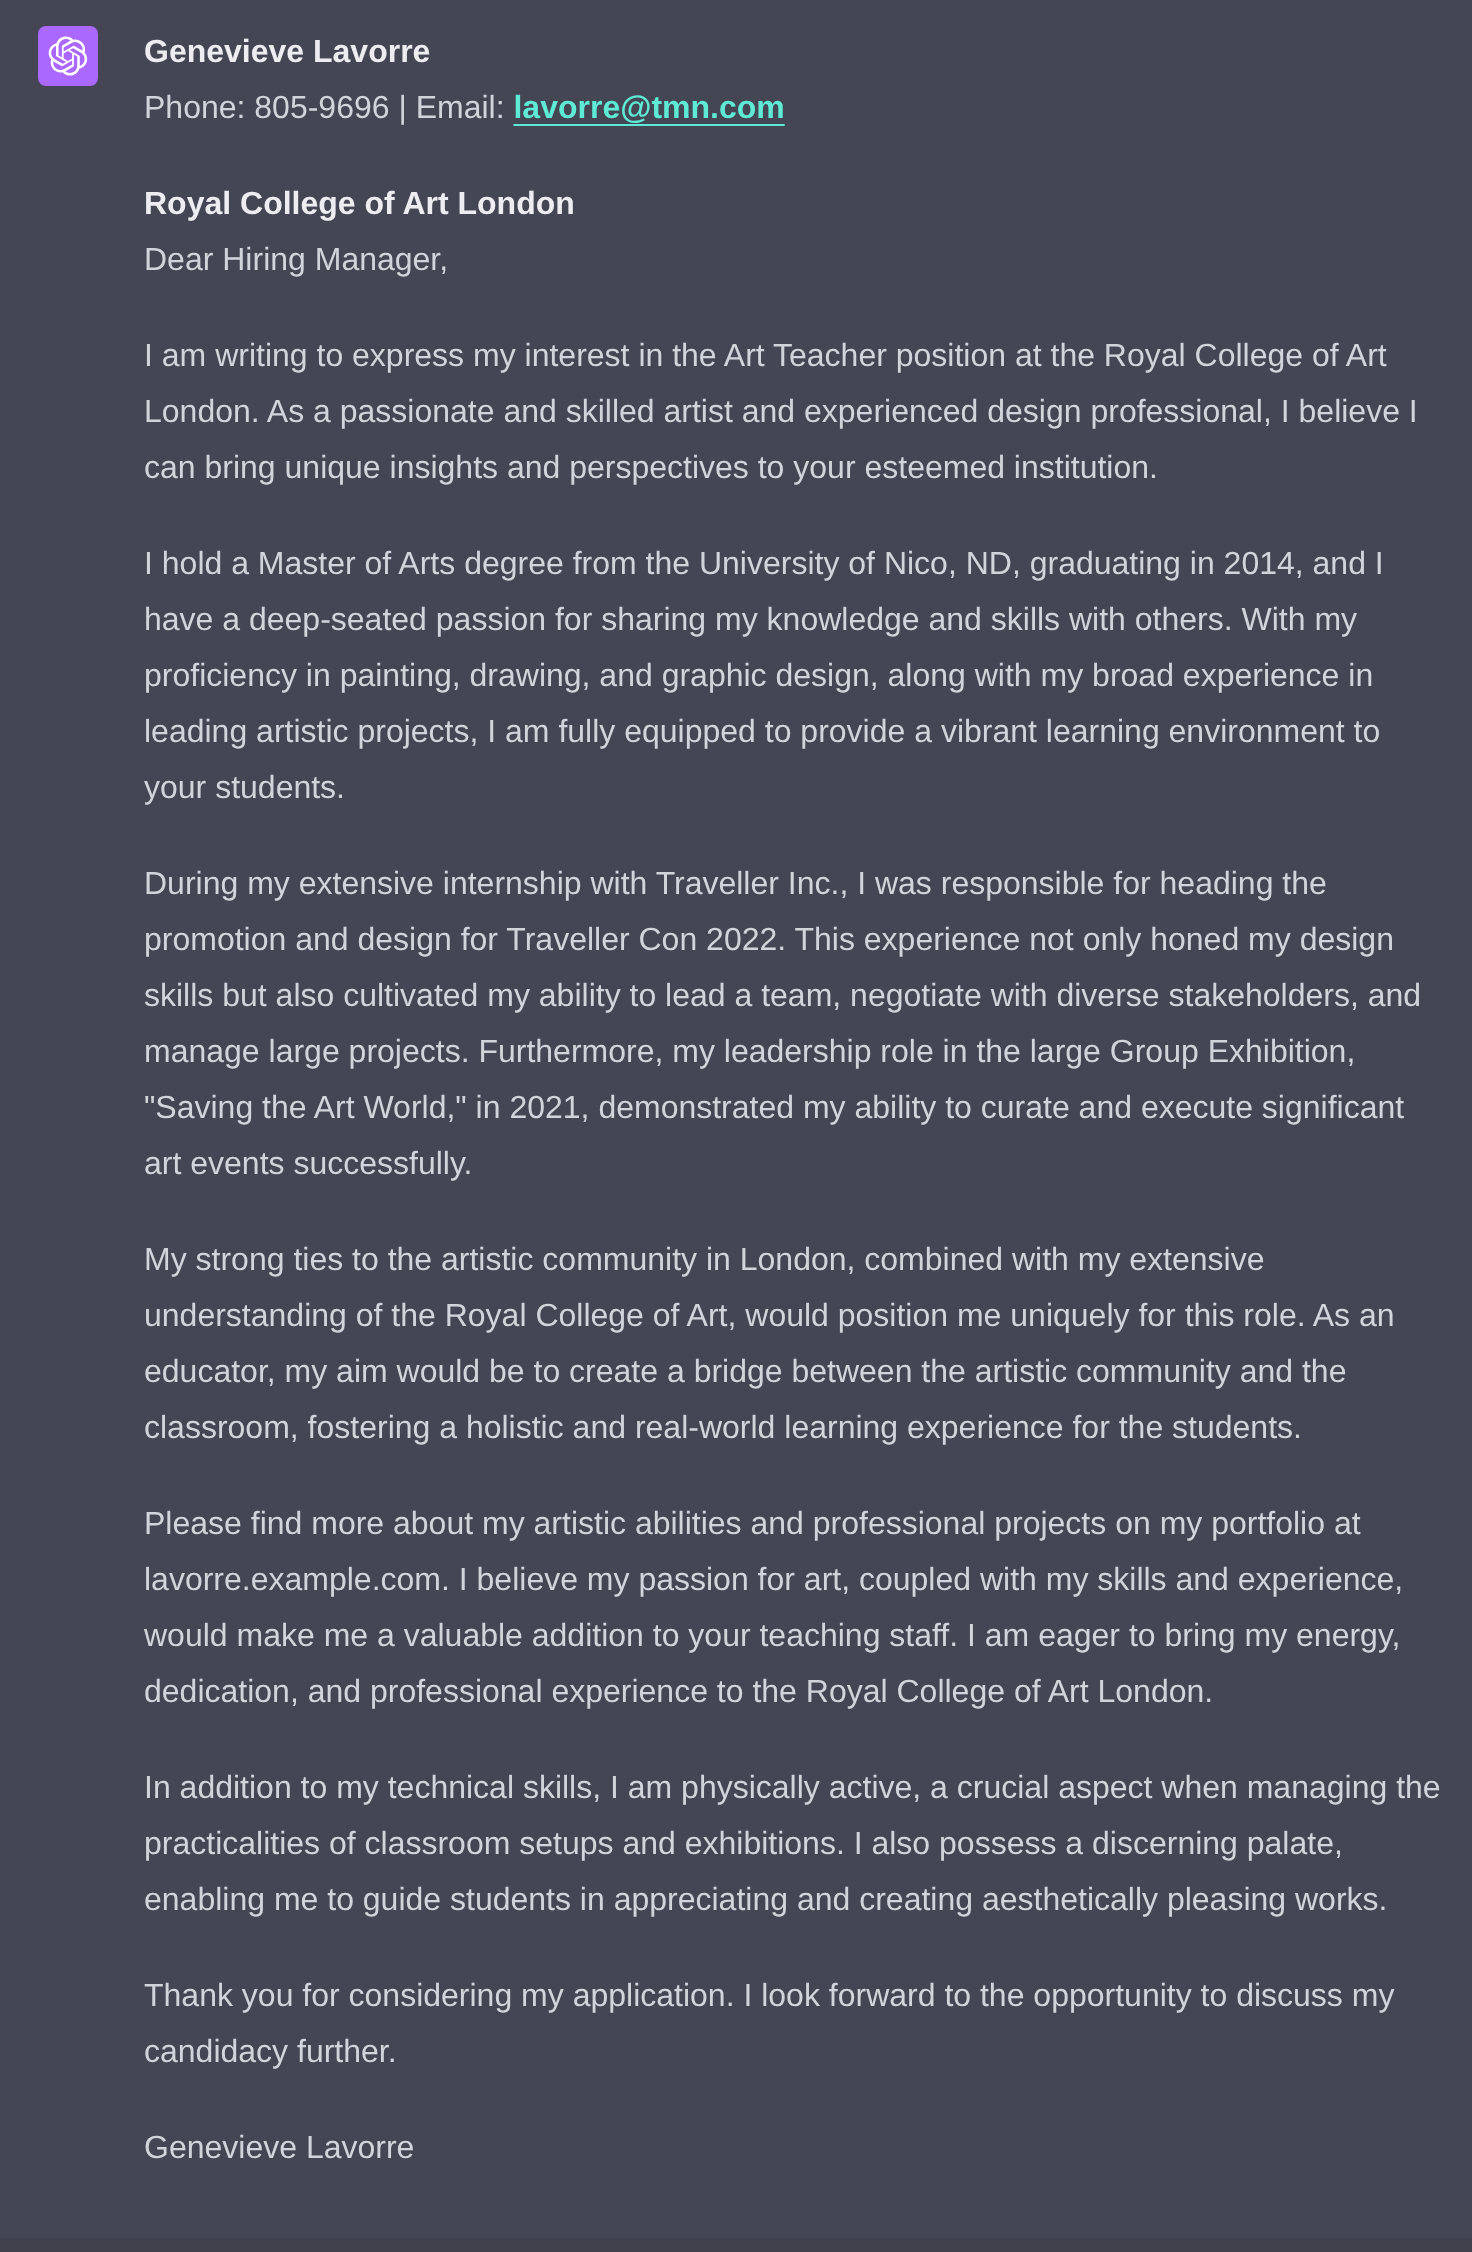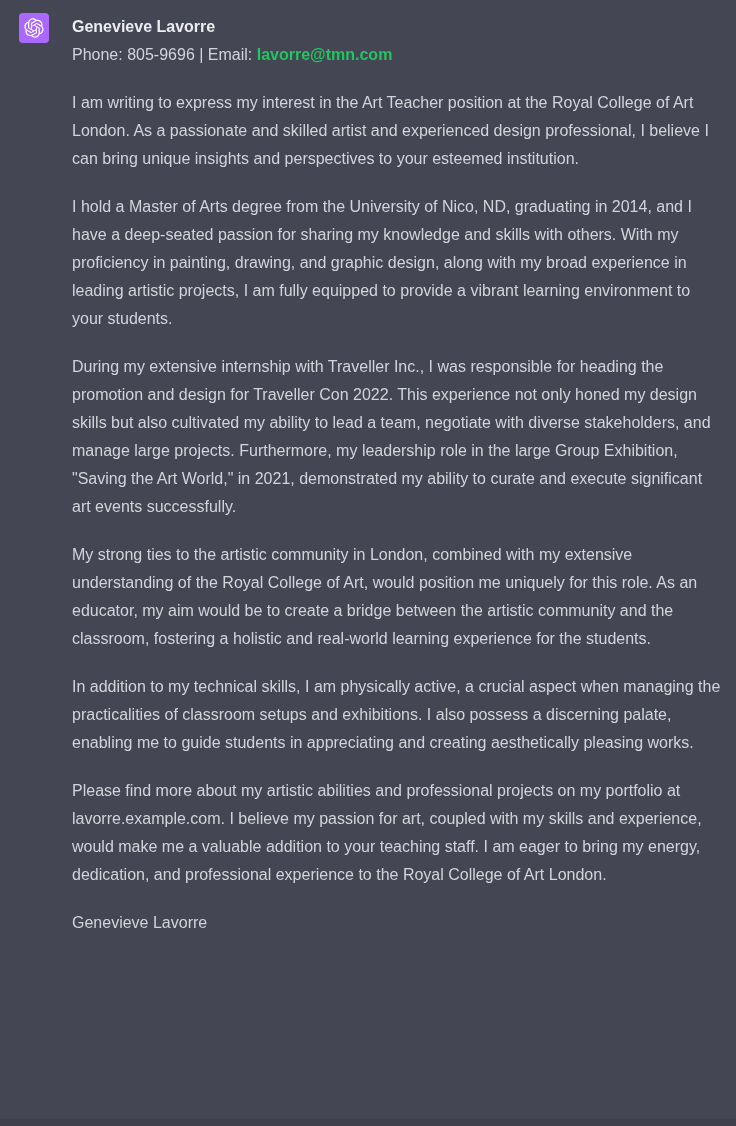--- a/index.html
+++ b/index.html
@@ -50,22 +50,23 @@
     letter-spacing: 0;
   }
   .content p {
     margin: 0 0 20px 0;
   }
   .content strong {
     color: #ECECF1;
     font-weight: 700;
   }
   .email-link {
-    color: #22c55e;
+    color: #5eead4;
     font-weight: 600;
+    text-decoration: underline;
     text-underline-offset: 3px;
     cursor: pointer;
   }
   .bottom-strip {
     position: absolute;
     left: 0;
     bottom: 0;
     width: 736px;
     height: 7px;
     background: #3F404B;
@@ -80,23 +81,28 @@
       <svg viewBox="0 0 41 41" fill="none" xmlns="http://www.w3.org/2000/svg">
           <path d="M37.5324 16.8707C37.9808 15.5241 38.1363 14.0974 37.9886 12.6859C37.8409 11.2744 37.3934 9.91076 36.676 8.68622C35.6126 6.83404 33.9882 5.3676 32.0373 4.4985C30.0864 3.62941 27.9098 3.40259 25.8215 3.85078C24.8796 2.7893 23.7219 1.94125 22.4257 1.36341C21.1295 0.785575 19.7249 0.491269 18.3058 0.500197C16.1708 0.495044 14.0893 1.16803 12.3614 2.42214C10.6335 3.67624 9.34853 5.44666 8.6917 7.47815C7.30085 7.76286 5.98686 8.3414 4.8377 9.17505C3.68854 10.0087 2.73073 11.0782 2.02839 12.312C0.956464 14.1591 0.498905 16.2988 0.721698 18.4228C0.944492 20.5467 1.83612 22.5449 3.268 24.1293C2.81966 25.4759 2.66413 26.9026 2.81182 28.3141C2.95951 29.7256 3.40701 31.0892 4.12437 32.3138C5.18791 34.1659 6.8123 35.6322 8.76321 36.5013C10.7141 37.3704 12.8907 37.5973 14.9789 37.1492C15.9208 38.2107 17.0786 39.0587 18.3747 39.6366C19.6709 40.2144 21.0755 40.5087 22.4946 40.4998C24.6307 40.5054 26.7133 39.8321 28.4418 38.5772C30.1704 37.3223 31.4556 35.5506 32.1119 33.5179C33.5027 33.2332 34.8167 32.6547 35.9659 31.821C37.115 30.9874 38.0728 29.9178 38.7752 28.684C39.8458 26.8371 40.3023 24.6979 40.0789 22.5748C39.8556 20.4517 38.9639 18.4544 37.5324 16.8707ZM22.4978 37.8849C20.7443 37.8874 19.0459 37.2733 17.6994 36.1501C17.7601 36.117 17.8666 36.0586 17.936 36.0161L25.9004 31.4156C26.1003 31.3019 26.2663 31.137 26.3813 30.9378C26.4964 30.7386 26.5563 30.5124 26.5549 30.2825V19.0542L29.9213 20.998C29.9389 21.0068 29.9541 21.0198 29.9656 21.0359C29.977 21.052 29.9842 21.0707 29.9867 21.0902V30.3889C29.9842 32.375 29.1946 34.2791 27.7909 35.6841C26.3872 37.0892 24.4838 37.8806 22.4978 37.8849ZM6.39227 31.0064C5.51397 29.4888 5.19742 27.7107 5.49804 25.9832C5.55718 26.0187 5.66048 26.0818 5.73461 26.1244L13.699 30.7248C13.8975 30.8408 14.1233 30.902 14.3532 30.902C14.583 30.902 14.8088 30.8408 15.0073 30.7248L24.731 25.1103V28.9979C24.7321 29.0177 24.7283 29.0376 24.7199 29.0556C24.7115 29.0736 24.6988 29.0893 24.6829 29.1012L16.6317 33.7497C14.9096 34.7416 12.8643 35.0097 10.9447 34.4954C9.02506 33.9811 7.38785 32.7263 6.39227 31.0064ZM4.29707 13.6194C5.17156 12.0998 6.55279 10.9364 8.19885 10.3327C8.19885 10.4013 8.19491 10.5228 8.19491 10.6071V19.808C8.19351 20.0378 8.25334 20.2638 8.36823 20.4629C8.48312 20.6619 8.64893 20.8267 8.84863 20.9404L18.5723 26.5542L15.206 28.4979C15.1894 28.5089 15.1703 28.5155 15.1505 28.5173C15.1307 28.5191 15.1107 28.516 15.0924 28.5082L7.04046 23.8557C5.32135 22.8601 4.06716 21.2235 3.55289 19.3046C3.03862 17.3858 3.30624 15.3413 4.29707 13.6194ZM31.955 20.0556L22.2312 14.4411L25.5976 12.4981C25.6142 12.4872 25.6333 12.4805 25.6531 12.4787C25.6729 12.4769 25.6928 12.4801 25.7111 12.4879L33.7631 17.1364C34.9967 17.849 36.0017 18.8982 36.6606 20.1613C37.3194 21.4244 37.6047 22.849 37.4832 24.2684C37.3617 25.6878 36.8382 27.0432 35.9743 28.1759C35.1103 29.3086 33.9415 30.1717 32.6047 30.6641C32.6047 30.5947 32.6047 30.4733 32.6047 30.3889V21.188C32.6066 20.9586 32.5474 20.7328 32.4332 20.5338C32.319 20.3348 32.154 20.1698 31.955 20.0556ZM35.3055 15.0128C35.2464 14.9765 35.1431 14.9142 35.069 14.8717L27.1045 10.2712C26.906 10.1554 26.6803 10.0943 26.4504 10.0943C26.2206 10.0943 25.9948 10.1554 25.7963 10.2712L16.0726 15.8858V11.9982C16.0715 11.9783 16.0753 11.9585 16.0837 11.9405C16.0921 11.9225 16.1048 11.9068 16.1207 11.8949L24.1719 7.25025C25.4053 6.53903 26.8158 6.19376 28.2383 6.25482C29.6608 6.31589 31.0364 6.78077 32.2044 7.59508C33.3723 8.40939 34.2842 9.53945 34.8334 10.8531C35.3826 12.1667 35.5464 13.6095 35.3055 15.0128ZM14.2424 21.9419L10.8752 19.9981C10.8576 19.9893 10.8423 19.9763 10.8309 19.9602C10.8195 19.9441 10.8122 19.9254 10.8098 19.9058V10.6071C10.8107 9.18295 11.2173 7.78848 11.9819 6.58696C12.7466 5.38544 13.8377 4.42659 15.1275 3.82264C16.4173 3.21869 17.8524 2.99464 19.2649 3.1767C20.6775 3.35876 22.0089 3.93941 23.1034 4.85067C23.0427 4.88379 22.937 4.94215 22.8668 4.98473L14.9024 9.58517C14.7025 9.69878 14.5366 9.86356 14.4215 10.0626C14.3065 10.2616 14.2466 10.4877 14.2479 10.7175L14.2424 21.9419ZM16.071 17.9991L20.4018 15.4978L24.7325 17.9975V22.9985L20.4018 25.4983L16.071 22.9985V17.9991Z" fill="currentColor"></path>
         </svg>
     </span>
   </div>
   <div class="content">
     <p>
       <strong>Genevieve Lavorre</strong><br>
       <span>Phone: 805-9696 | Email: </span><a class="email-link">lavorre@tmn.com</a>
     </p>
+    <p>
+      <strong>Royal College of Art London</strong><br>
+      <span>Dear Hiring Manager,</span>
+    </p>
     <p>I am writing to express my interest in the Art Teacher position at the Royal College of Art London. As a passionate and skilled artist and experienced design professional, I believe I can bring unique insights and perspectives to your esteemed institution.</p>
     <p>I hold a Master of Arts degree from the University of Nico, ND, graduating in 2014, and I have a deep-seated passion for sharing my knowledge and skills with others. With my proficiency in painting, drawing, and graphic design, along with my broad experience in leading artistic projects, I am fully equipped to provide a vibrant learning environment to your students.</p>
     <p>During my extensive internship with Traveller Inc., I was responsible for heading the promotion and design for Traveller Con 2022. This experience not only honed my design skills but also cultivated my ability to lead a team, negotiate with diverse stakeholders, and manage large projects. Furthermore, my leadership role in the large Group Exhibition, "Saving the Art World," in 2021, demonstrated my ability to curate and execute significant art events successfully.</p>
     <p>My strong ties to the artistic community in London, combined with my extensive understanding of the Royal College of Art, would position me uniquely for this role. As an educator, my aim would be to create a bridge between the artistic community and the classroom, fostering a holistic and real-world learning experience for the students.</p>
+    <p>Please find more about my artistic abilities and professional projects on my portfolio at lavorre.example.com. I believe my passion for art, coupled with my skills and experience, would make me a valuable addition to your teaching staff. I am eager to bring my energy, dedication, and professional experience to the Royal College of Art London.</p>
     <p>In addition to my technical skills, I am physically active, a crucial aspect when managing the practicalities of classroom setups and exhibitions. I also possess a discerning palate, enabling me to guide students in appreciating and creating aesthetically pleasing works.</p>
-    <p>Please find more about my artistic abilities and professional projects on my portfolio at lavorre.example.com. I believe my passion for art, coupled with my skills and experience, would make me a valuable addition to your teaching staff. I am eager to bring my energy, dedication, and professional experience to the Royal College of Art London.</p>
+    <p>Thank you for considering my application. I look forward to the opportunity to discuss my candidacy further.</p>
     <p>Genevieve Lavorre</p>
   </div>
 </div>
 
 <div class="bottom-strip"></div>
 
 </body></html>

